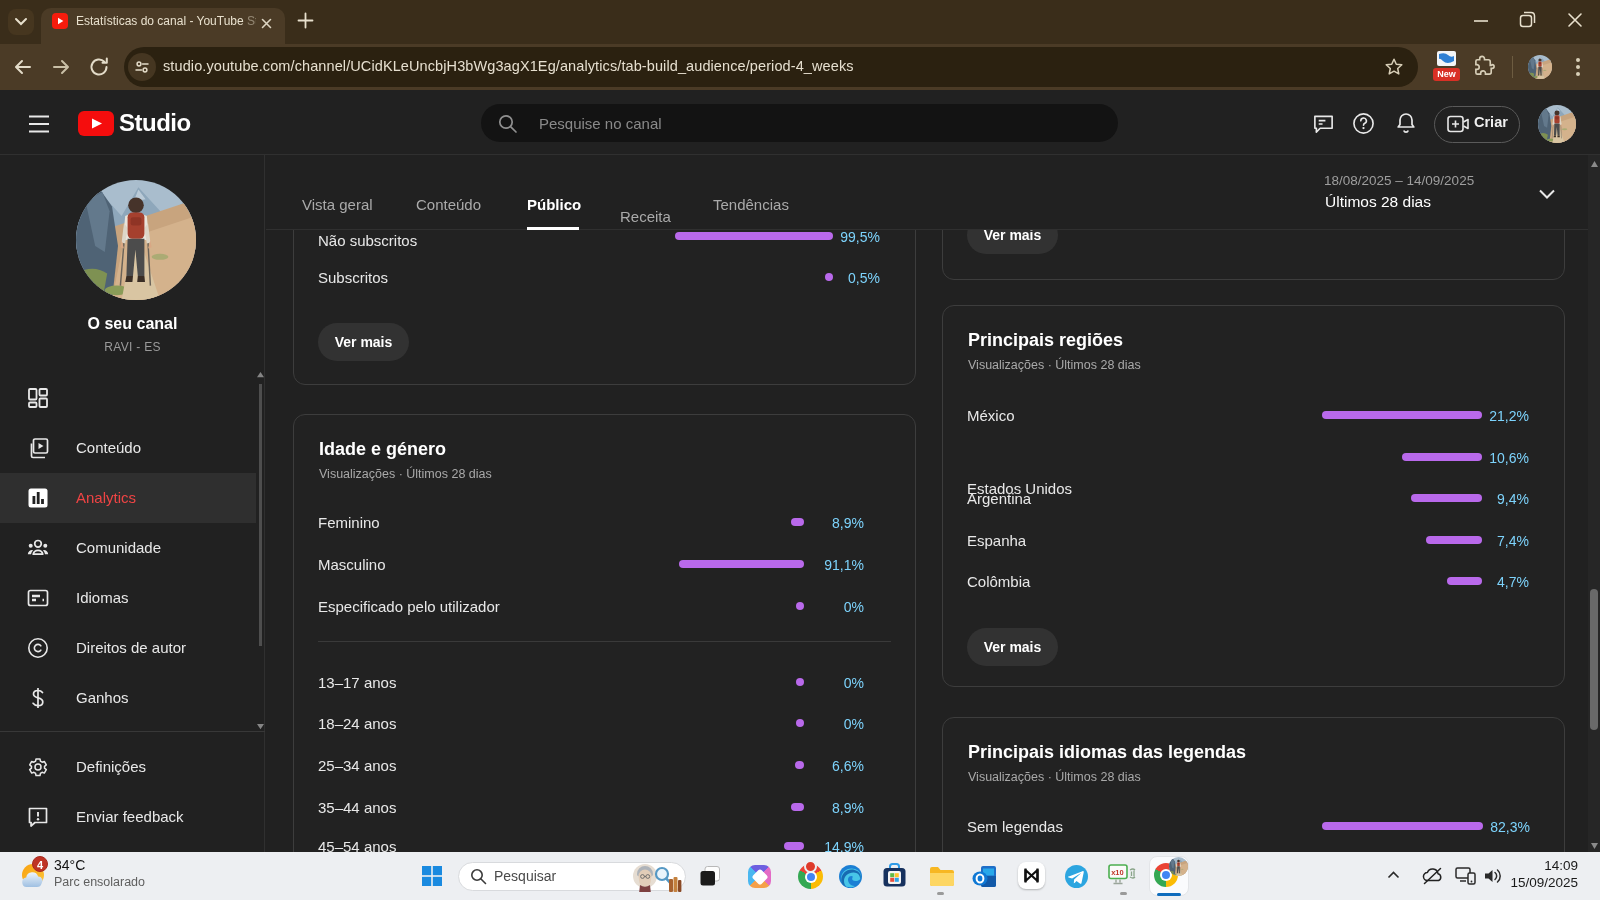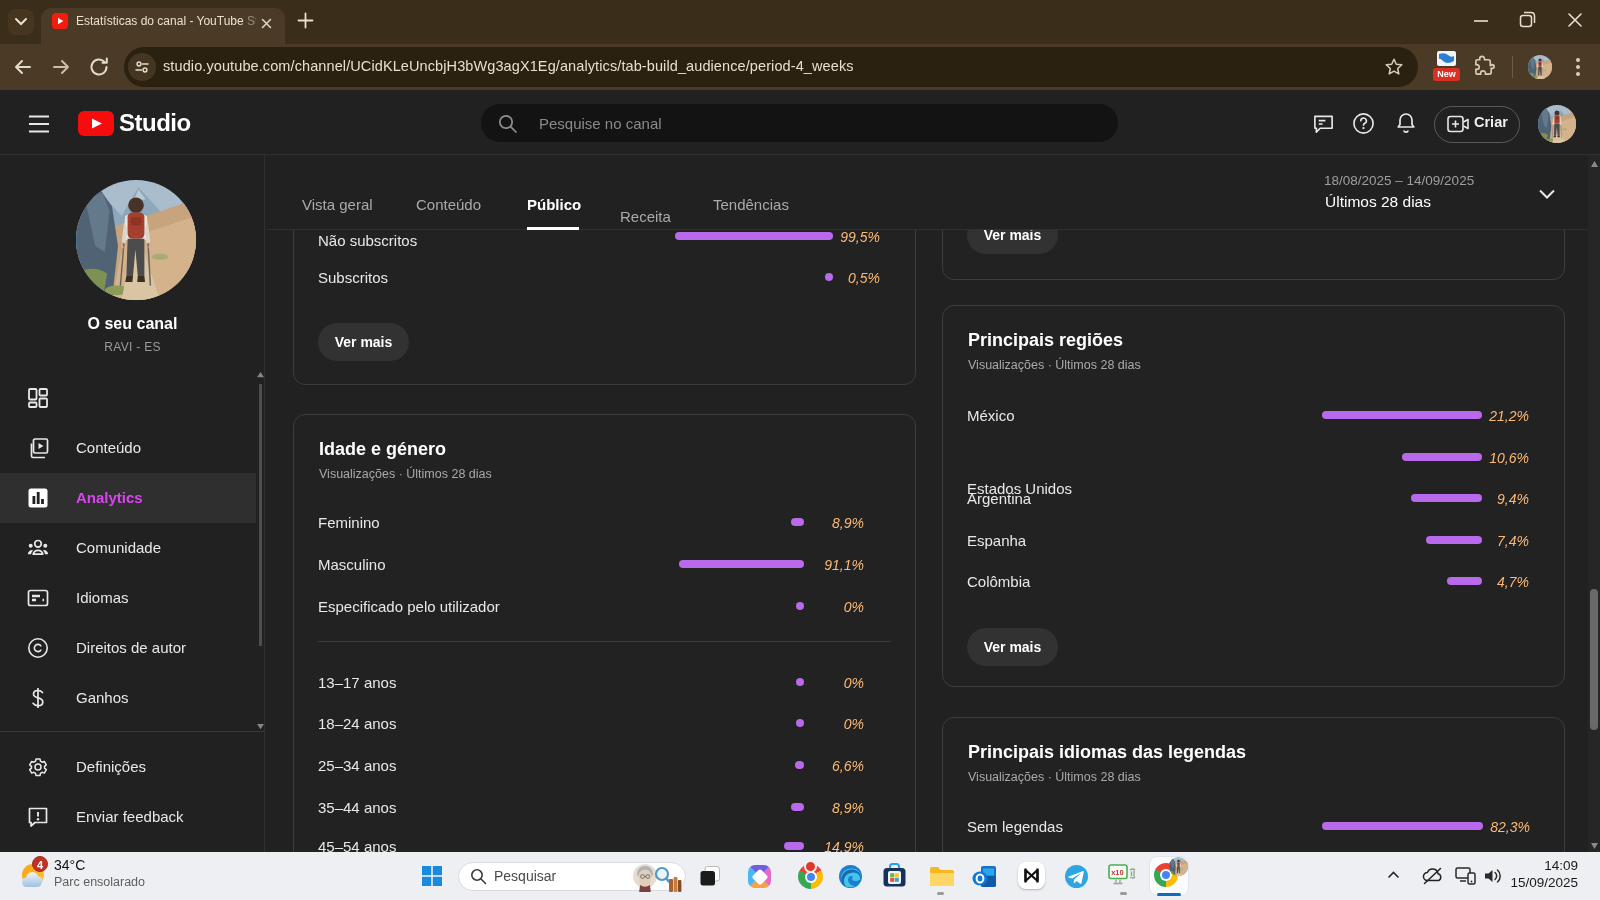--- a/index.html
+++ b/index.html
@@ -20,21 +20,21 @@
 .mitem{position:absolute;left:0;width:256px;height:50px;}
 .mlabel{position:absolute;left:76px;top:0;line-height:50px;font-size:15px;color:#e8e8e8;}
 .micon{position:absolute;left:27px;top:14px;width:22px;height:22px;}
 
 #content{position:absolute;left:266px;top:155px;width:1334px;height:697px;background:#212121;}
 #tabsrow{position:absolute;left:266px;top:155px;width:1334px;height:75px;background:#212121;border-bottom:1px solid #303030;z-index:5;}
 .card{position:absolute;border:1px solid #3d3d3d;border-radius:12px;background:#222222;}
 .ctitle{position:absolute;left:25px;font-size:18px;font-weight:bold;color:#fff;}
 .csub{position:absolute;left:25px;font-size:12.5px;color:#a9a9a9;}
 .rlabel{position:absolute;font-size:15px;color:#e8e8e8;}
-.rval{position:absolute;font-size:14px;color:#fdba74;text-align:right;font-style:italic;}
+.rval{position:absolute;font-size:14px;color:#7dd3fc;text-align:right;}
 .bar{position:absolute;height:8px;border-radius:4px;background:#b969eb;}
 .vermais{position:absolute;width:91px;height:38px;background:#323232;border-radius:19px;color:#fff;
 font-size:14px;font-weight:bold;text-align:center;line-height:38px;}
 
 #taskbar{position:absolute;left:0;top:852px;width:1600px;height:48px;background:#edeff2;z-index:50;}
 </style>
 </head>
 <body>
 
 <div id="tabstrip"></div>
@@ -233,21 +233,21 @@
         </svg>
         <span class="mlabel">Conteúdo</span>
       </div>
 <div class="mitem" style="top:473px;">
         <svg class="micon" viewBox="0 0 22 22">
           <rect x="1.5" y="1.5" width="19" height="19" rx="2.5" fill="#fff"></rect>
           <rect x="5.5" y="9" width="2.8" height="8" fill="#212121"></rect>
           <rect x="9.8" y="5" width="2.8" height="12" fill="#212121"></rect>
           <rect x="14.1" y="12" width="2.8" height="5" fill="#212121"></rect>
         </svg>
-        <span class="mlabel" style="color:#d946ef;font-weight:bold;">Analytics</span>
+        <span class="mlabel" style="color:#ef4444;">Analytics</span>
       </div>
 <div class="mitem" style="top:523px;">
         <svg class="micon" viewBox="0 0 22 22">
           <circle cx="11" cy="6.8" r="3.3" fill="none" stroke="#e8e8e8" stroke-width="1.7"></circle>
           <path d="M6.2 17.2 a4.9 4.9 0 0 1 9.6 0 Z" fill="none" stroke="#e8e8e8" stroke-width="1.7" stroke-linejoin="round"></path>
           <circle cx="3.7" cy="8.7" r="2" fill="#e8e8e8"></circle>
           <circle cx="18.3" cy="8.7" r="2" fill="#e8e8e8"></circle>
           <path d="M0.8 17.3 a4.3 4.3 0 0 1 5.2-4.1 a7.3 7.3 0 0 0-2 4.1 Z" fill="#e8e8e8"></path>
           <path d="M21.2 17.3 a4.3 4.3 0 0 0-5.2-4.1 a7.3 7.3 0 0 1 2 4.1 Z" fill="#e8e8e8"></path>
         </svg>

